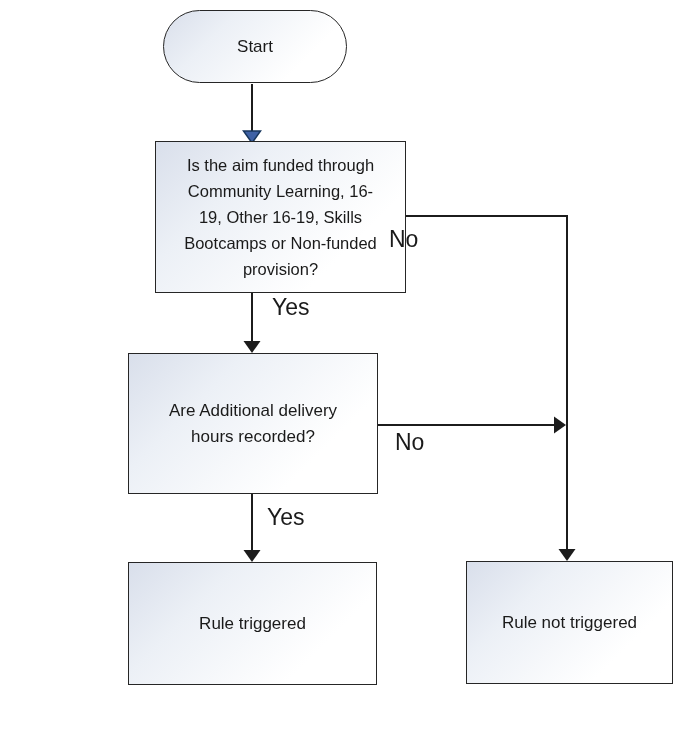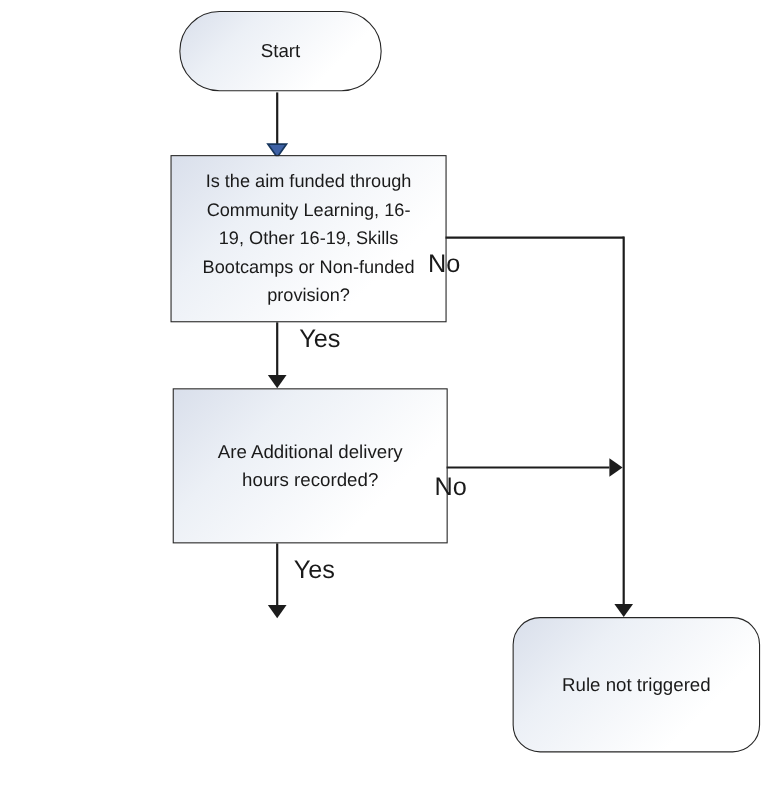--- a/index.html
+++ b/index.html
@@ -24,23 +24,23 @@
     white-space:pre-line;
     font-size:17px;
     line-height:26px;
   }
   #node-start{
     left:163px;top:10px;width:184px;height:73px;
     border-radius:37px;
   }
   #node-q1{left:127px;top:141px;width:251px;height:152px;margin-left:28px;}
   #node-q1 .label{font-size:16.5px;}
-  #node-q2{left:128px;top:353px;width:250px;height:141px;margin-left:29px;}
+  #node-q2{left:128px;top:353px;width:250px;height:141px;}
   #node-triggered{left:128px;top:562px;width:249px;height:123px;}
-  #node-not-triggered{left:466px;top:561px;width:225px;height:123px;border-radius:25px;}
+  #node-not-triggered{left:466px;top:561px;width:207px;height:123px;}
   .edge-label{
     position:absolute;
     font-size:23px;
     line-height:22px;
     background:transparent;
   }
   #label-q1-no{left:389px;top:228px;}
   #label-q1-yes{left:272px;top:296px;}
   #label-q2-no{left:395px;top:431px;}
   #label-q2-yes{left:267px;top:506px;}
@@ -83,20 +83,23 @@
 19, Other 16-19, Skills
 Bootcamps or Non-funded
 provision?</span>
   </div>
 
   <div class="node" id="node-q2">
     <span class="label">Are Additional delivery
 hours recorded?</span>
   </div>
 
+  <div class="node" id="node-triggered">
+    <span class="label">Rule triggered</span>
+  </div>
 
   <div class="node" id="node-not-triggered">
     <span class="label">Rule not triggered</span>
   </div>
 
   <span class="edge-label" id="label-q1-no">No</span>
   <span class="edge-label" id="label-q1-yes">Yes</span>
   <span class="edge-label" id="label-q2-no">No</span>
   <span class="edge-label" id="label-q2-yes">Yes</span>
 

